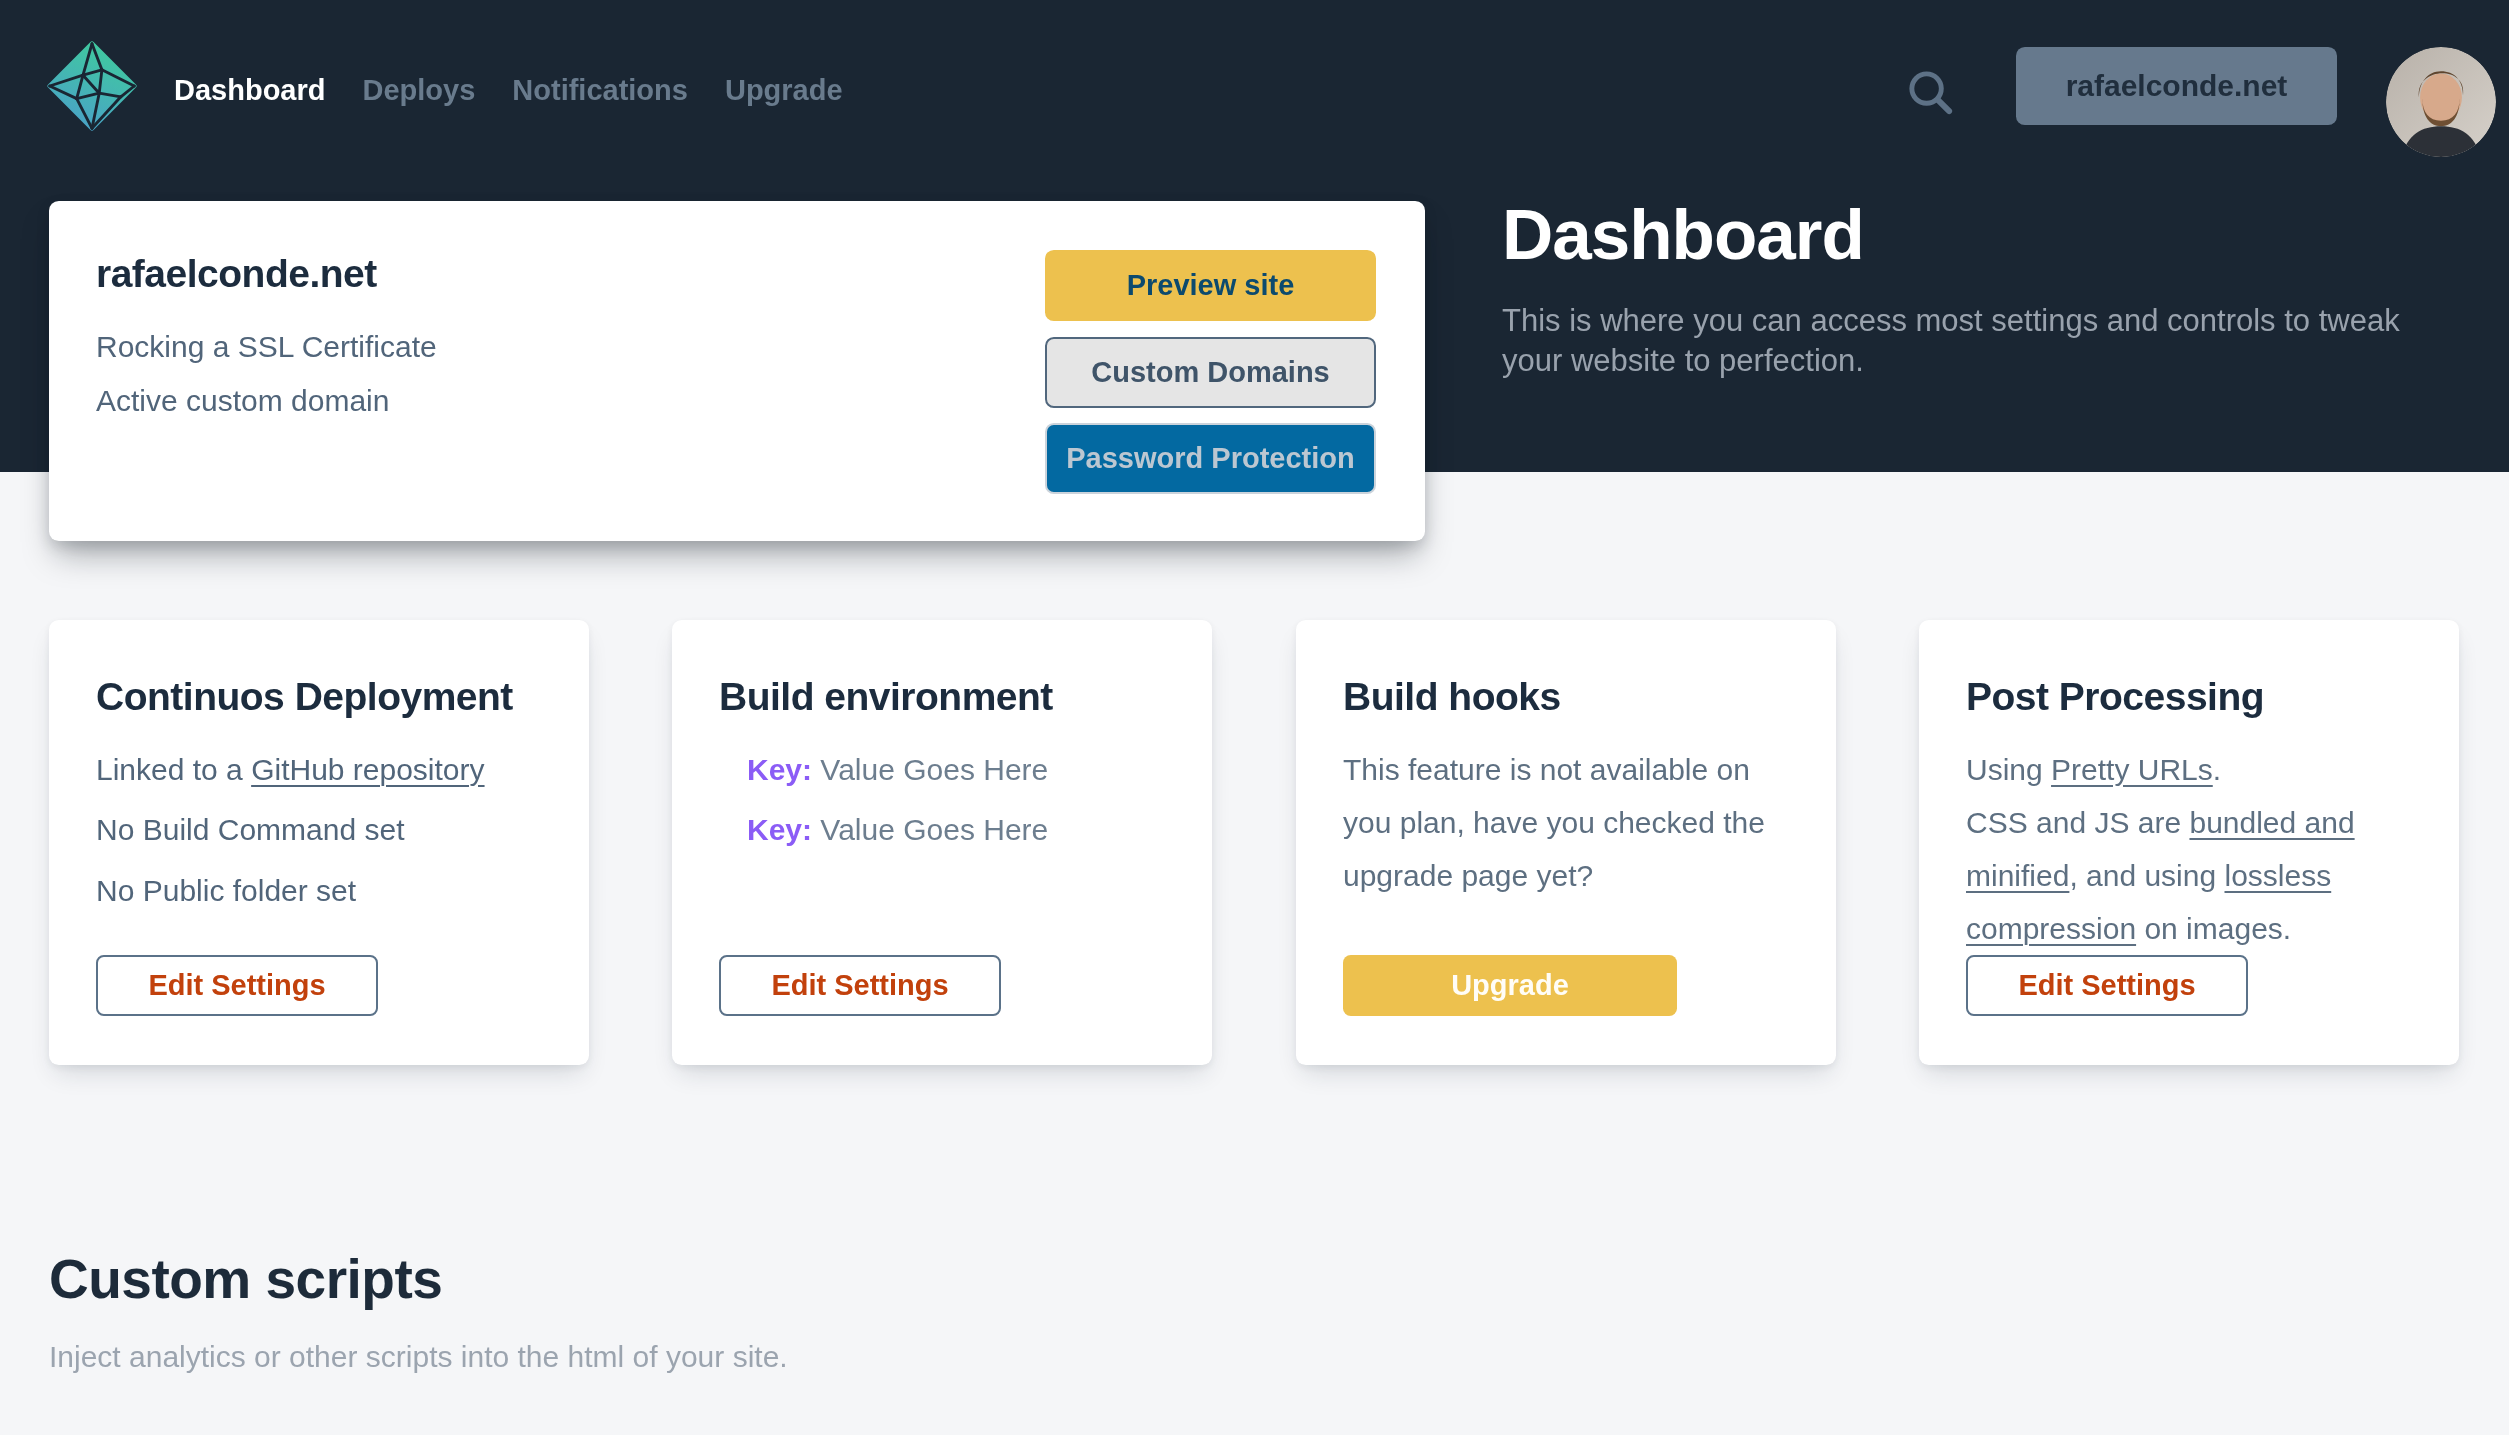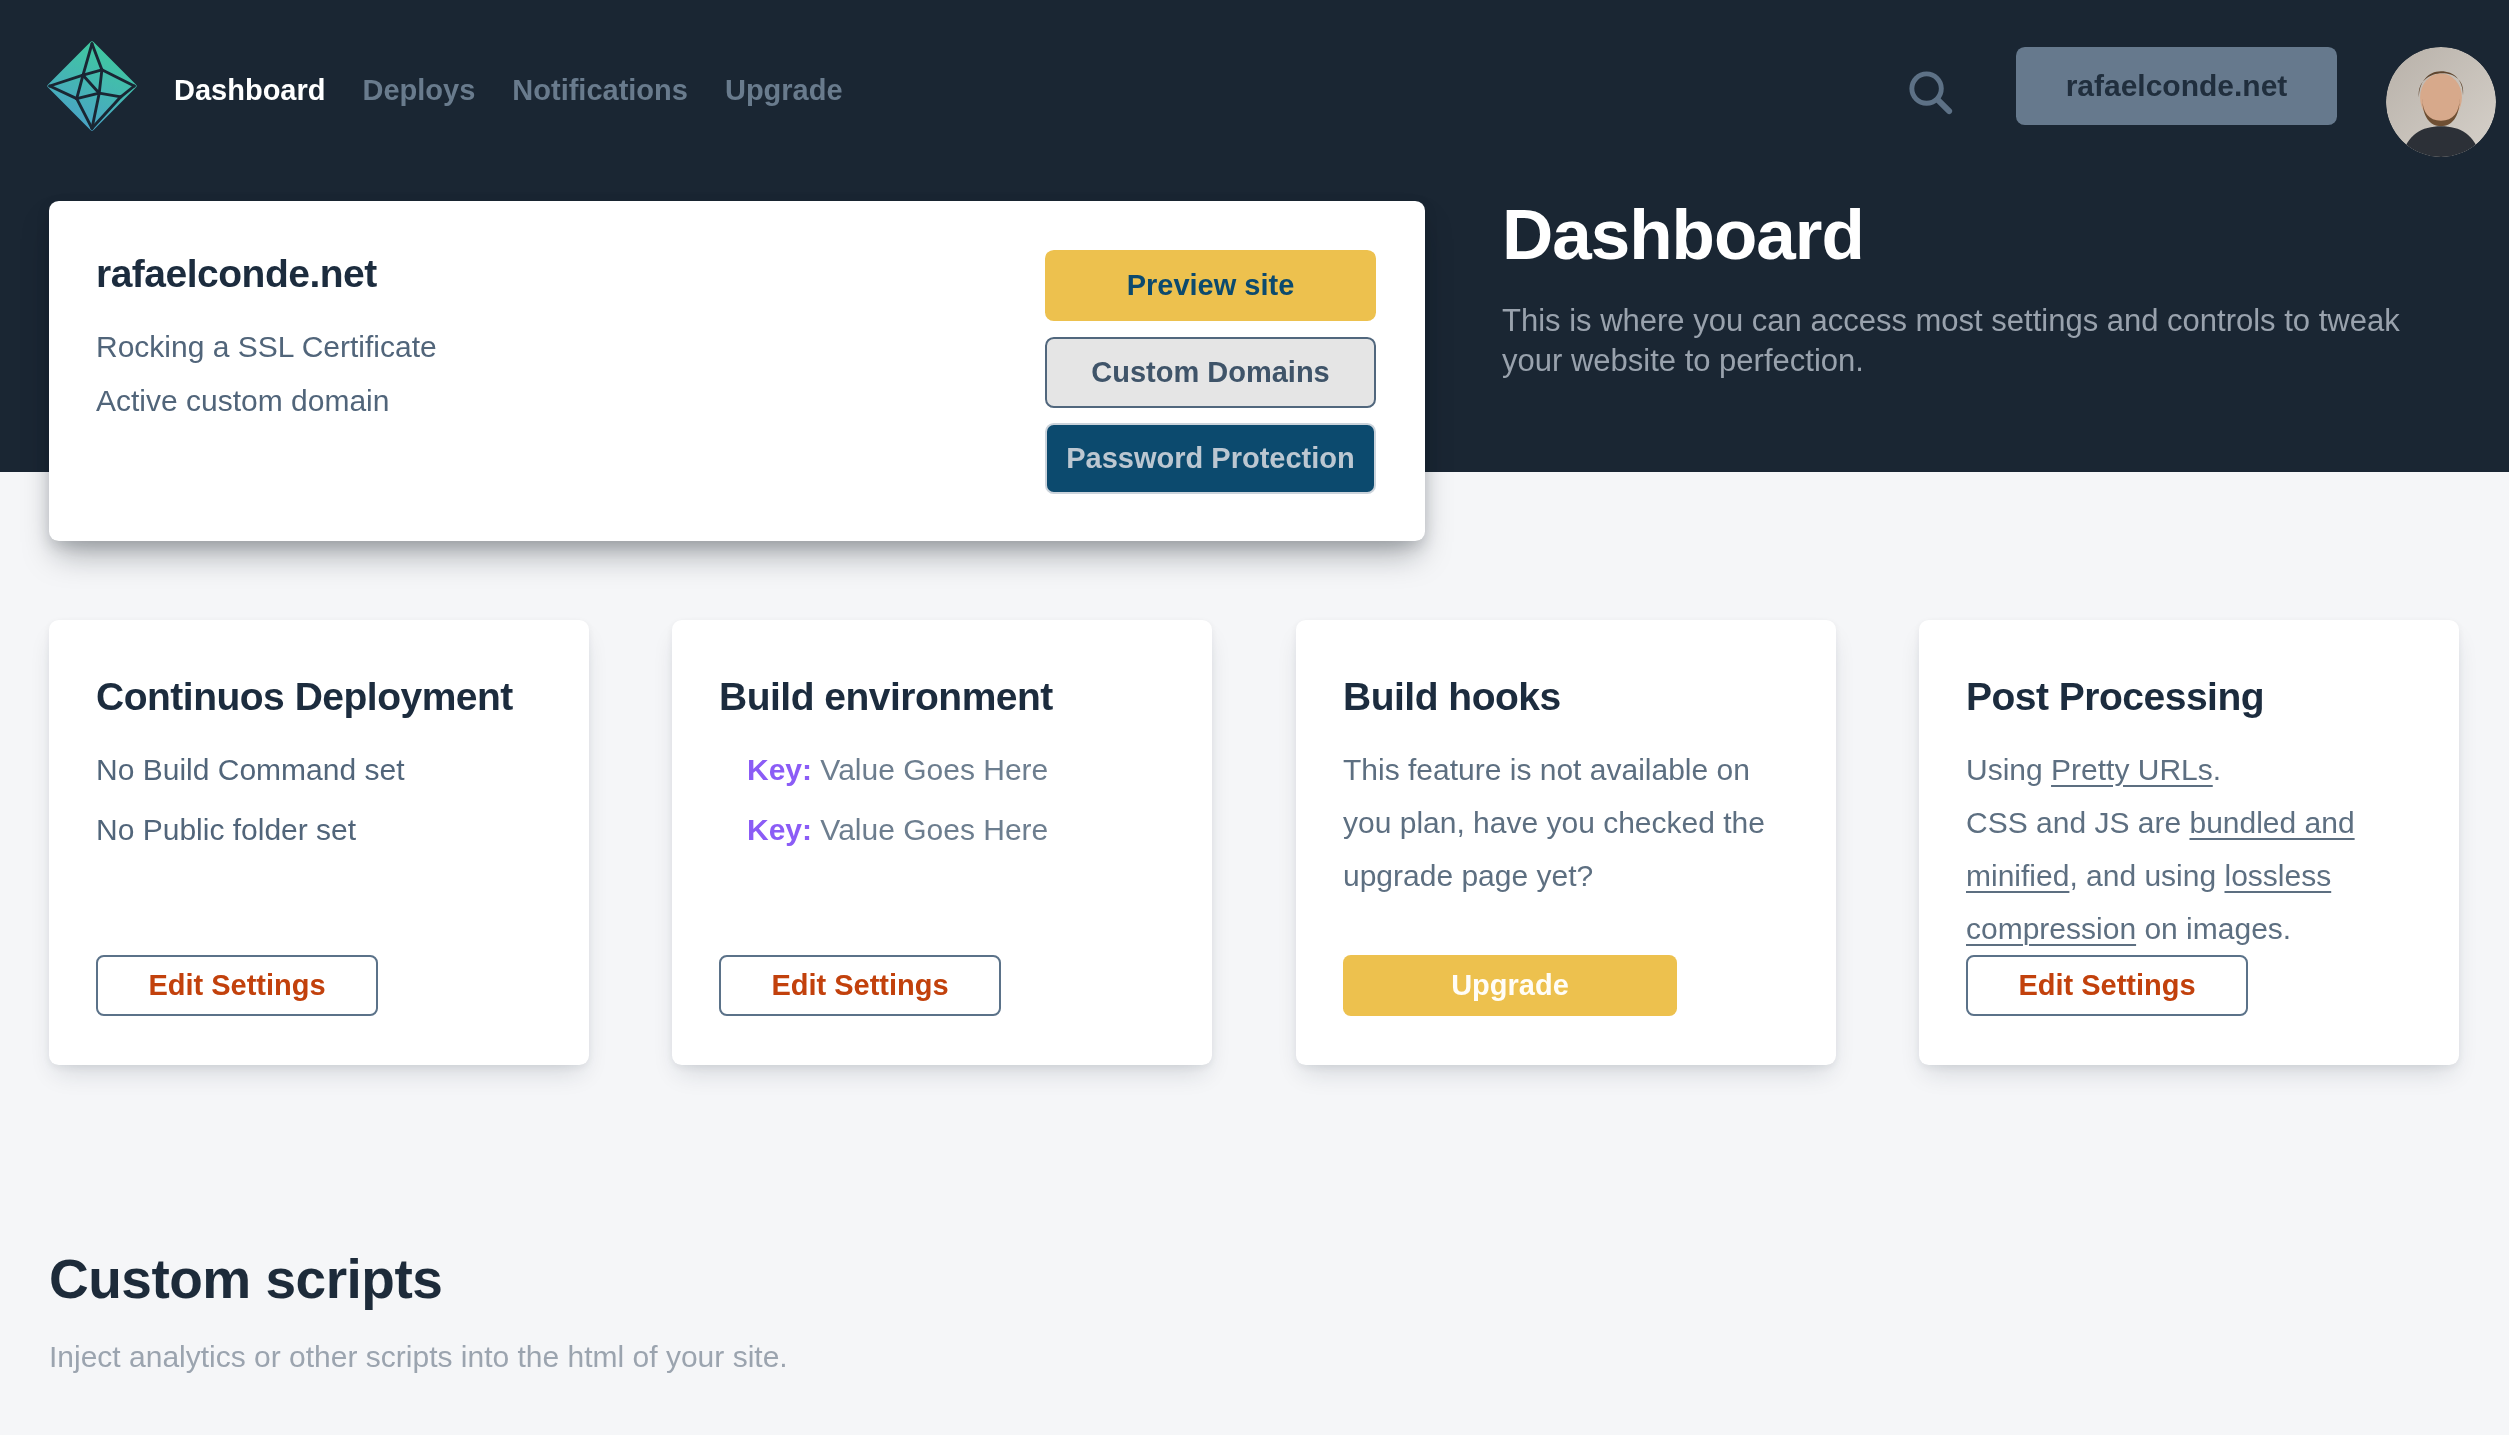--- a/index.html
+++ b/index.html
@@ -31,21 +31,21 @@
     box-shadow:0 19.6px 33px -7.8px rgba(8,16,26,.35),0 5.9px 13.7px rgba(8,16,26,.12);
   }
   .hero-card h2{margin:0;font-size:39px;font-weight:700;color:#1c2c3e;letter-spacing:-0.5px;}
   .hero-card .lines{margin-top:23.5px;font-size:30px;color:#51657a;}
   .hero-card .lines p{margin:0;line-height:54px;}
   .uline{text-decoration:underline;text-underline-offset:4.9px;text-decoration-thickness:2px;cursor:pointer;}
   .hero-card-buttons{position:absolute;top:49px;right:49px;width:331px;display:flex;flex-direction:column;gap:15.7px;}
   .hbtn{height:71px;border-radius:8.8px;font-size:29px;font-weight:700;font-family:inherit;cursor:pointer;}
   .btn-yellow{background:#edc14e;border:none;color:#0c4a6e;}
   .btn-outline{background:#e5e5e5;border:2.9px solid #51677d;color:#3f5469;}
-  .btn-disabled{background:#0c4a6e;border:2.9px solid #cbd3db;color:#bcc7d1;cursor:default;}
+  .btn-disabled{background:#0369a1;border:2.9px solid #cbd3db;color:#bcc7d1;cursor:default;}
   
   .hero-head{position:absolute;left:1502px;top:194px;width:941px;}
   .hero-head h1{margin:0;font-size:71px;font-weight:700;color:#ffffff;letter-spacing:-1px;}
   .hero-head p{margin:25.5px 0 0 0;width:912px;font-size:31px;line-height:40px;color:#99a2ad;}
   
   .card{
     position:absolute;top:620px;width:540px;height:445px;background:#fff;border-radius:9.8px;
     padding:55px 47px;box-shadow:0 13.7px 25.5px -7.8px rgba(25,38,56,.16),0 2.9px 7.8px rgba(25,38,56,.06);
   }
   .card h3{margin:0 0 23.5px 0;font-size:39px;font-weight:700;color:#1c2c3e;letter-spacing:-0.5px;}
@@ -153,20 +153,21 @@
     </div>
     <div class="hero-card-buttons">
       <button class="hbtn btn-yellow">Preview site</button>
       <button class="hbtn btn-outline">Custom Domains</button>
       <button class="hbtn btn-disabled">Password Protection</button>
     </div>
   </div>
 
   <div class="card c1">
     <h3>Continuos Deployment</h3>
+    <p class="line"><span>Linked to a </span><span class="uline">GitHub repository</span></p>
     <p class="line">No Build Command set</p>
     <p class="line">No Public folder set</p>
     <button class="card-btn">Edit Settings</button>
   </div>
 
   <div class="card c2">
     <h3>Build environment</h3>
     <p class="line"><span class="key">Key:</span><span class="val"> Value Goes Here</span></p>
     <p class="line"><span class="key">Key:</span><span class="val"> Value Goes Here</span></p>
     <button class="card-btn">Edit Settings</button>

